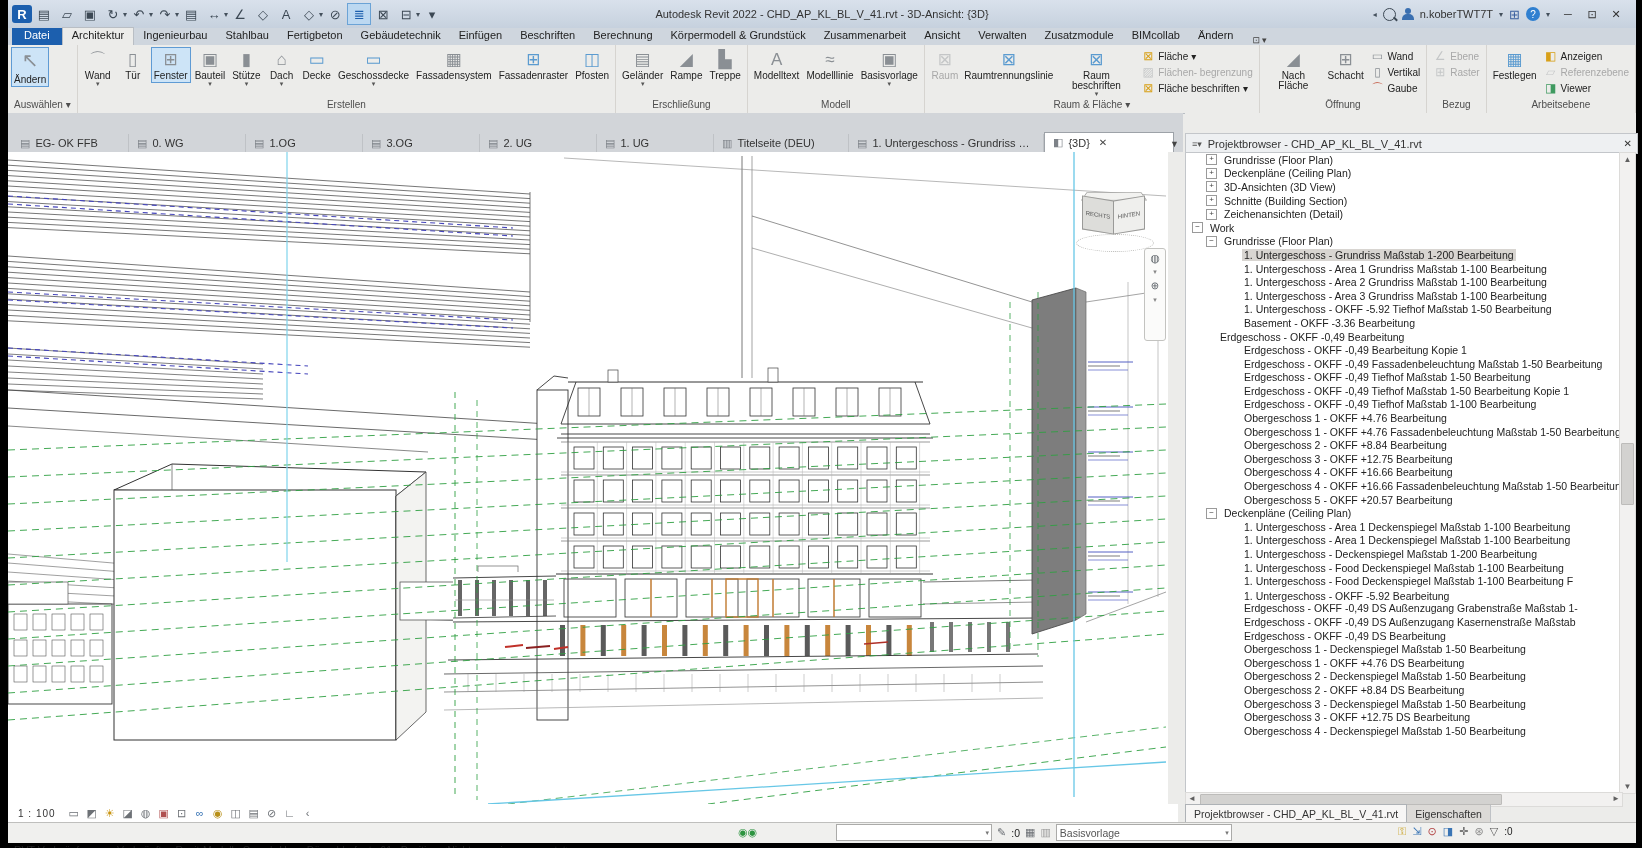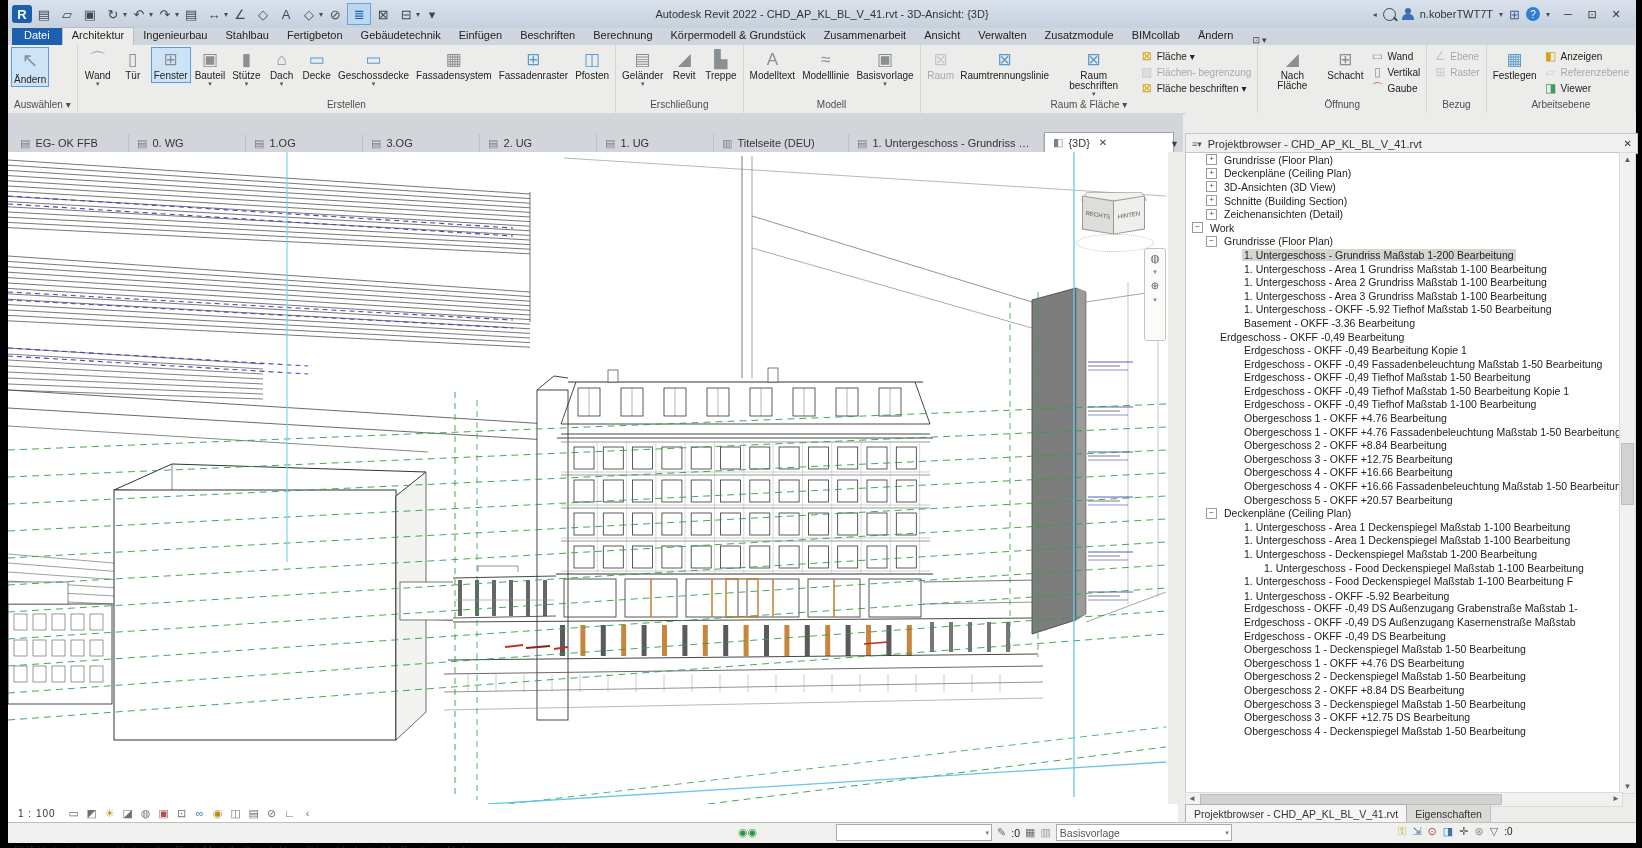--- a/index.html
+++ b/index.html
@@ -239,21 +239,21 @@
       </div>
       <div class="rpanel">
         <div class="rpanel-content">
           <div class="rbig">
             <span class="ric">▤</span>
             <span class="rlb">Geländer</span>
             <span class="rdd">▾</span>
           </div>
           <div class="rbig">
             <span class="ric">◢</span>
-            <span class="rlb">Revit</span>
+            <span class="rlb">Rampe</span>
           </div>
           <div class="rbig">
             <span class="ric">▙</span>
             <span class="rlb">Treppe</span>
           </div>
         </div>
         <div class="rpanel-label">Erschließung</div>
       </div>
       <div class="rpanel">
         <div class="rpanel-content">
@@ -857,21 +857,21 @@
         </div>
         <div class="trow" style="padding-left: 56px;">
           <span class="tlabel">1. Untergeschoss - Area 1 Deckenspiegel Maßstab 1-100 Bearbeitung</span>
         </div>
         <div class="trow" style="padding-left: 56px;">
           <span class="tlabel">1. Untergeschoss - Area 1 Deckenspiegel Maßstab 1-100 Bearbeitung</span>
         </div>
         <div class="trow" style="padding-left: 56px;">
           <span class="tlabel">1. Untergeschoss - Deckenspiegel Maßstab 1-200 Bearbeitung</span>
         </div>
-        <div class="trow" style="padding-left: 56px; margin-left: 20px;">
+        <div class="trow" style="padding-left: 56px;">
           <span class="tlabel">1. Untergeschoss - Food Deckenspiegel Maßstab 1-100 Bearbeitung</span>
         </div>
         <div class="trow" style="padding-left: 56px;">
           <span class="tlabel">1. Untergeschoss - Food Deckenspiegel Maßstab 1-100 Bearbeitung F</span>
         </div>
         <div class="trow" style="padding-left: 56px; align-items: flex-end;">
           <span class="tlabel">1. Untergeschoss - OKFF -5.92 Bearbeitung</span>
         </div>
         <div class="trow" style="padding-left: 56px;">
           <span class="tlabel">Erdgeschoss - OKFF -0,49 DS Außenzugang Grabenstraße Maßstab 1-</span>

